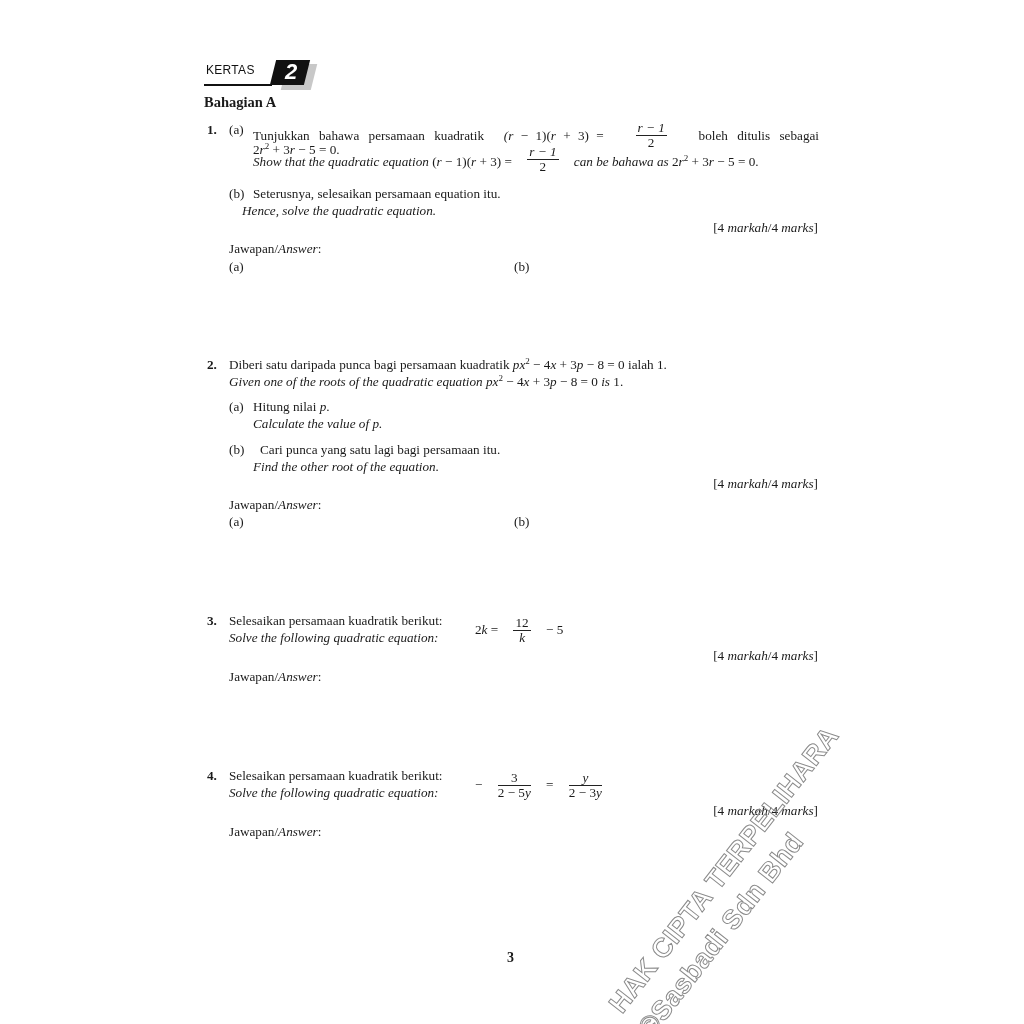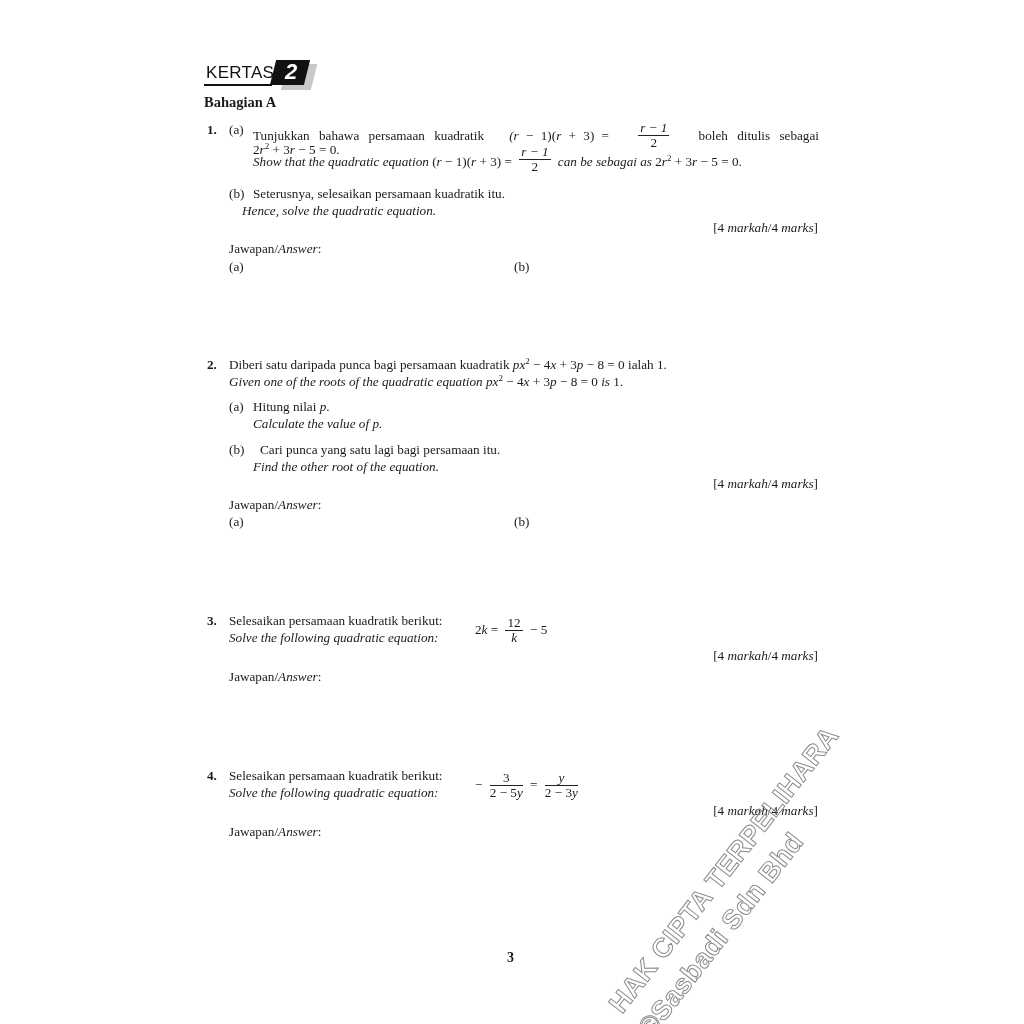--- a/index.html
+++ b/index.html
@@ -8,35 +8,35 @@
     font-family: "Liberation Serif", "DejaVu Serif", serif; color: #1a1a1a;
   }
   .page { position: absolute; left: 0; top: 0; width: 1024px; height: 1024px; }
   .abs { position: absolute; white-space: nowrap; }
   .t { font-size: 13.2px; line-height: 17px; }
   i, .it { font-style: italic; }
 
   
   .kertas { left: 204px; top: 60px; height: 28px; width: 112px; }
   .kertas-label { position: absolute; left: 2px; top: 3px; font-family: "Liberation Sans", "DejaVu Sans", sans-serif;
-    font-size: 17px; letter-spacing: 0.3px; color: #111; }
+    font-size: 12px; letter-spacing: 0.3px; color: #111; }
   .kertas-rule { position: absolute; left: 0; top: 24px; width: 68px; height: 1.5px; background: #111; }
   .kertas-shadow { position: absolute; left: 80px; top: 4px; width: 30px; height: 26px; background: #c8c8c8;
     transform: skewX(-14deg); }
   .kertas-box { position: absolute; left: 69px; top: 0; width: 34px; height: 25px; background: #111;
     transform: skewX(-14deg); }
   .kertas-num { position: absolute; left: 73px; top: -1px; width: 28px; text-align: center;
     font-family: "Liberation Sans", "DejaVu Sans", sans-serif; font-weight: bold; font-style: italic;
     font-size: 22px; color: #ffffff; }
 
   .section { left: 204px; top: 94px; font-size: 14.5px; font-weight: bold; }
 
   .qnum { font-weight: bold; }
 
-  .frac { display: inline-block; vertical-align: middle; text-align: center; margin: 0 4px; position: relative; top: -4px; }
+  .frac { display: inline-block; vertical-align: middle; text-align: center; margin: 0 12px; position: relative; top: -4px; }
   .frac .num { display: block; border-bottom: 1px solid #222; padding: 0 2px; line-height: 14px; }
   .frac .den { display: block; line-height: 14px; }
 
   sup { font-size: 9px; vertical-align: 5px; line-height: 0; }
 
   .marks { right: 206px; }
 
   .watermark {
     position: absolute; left: 560px; top: 850px; transform: rotate(-52deg); transform-origin: left top;
     font-family: "Liberation Sans", "DejaVu Sans", sans-serif; font-weight: bold; color: transparent;
@@ -73,25 +73,25 @@
       <span style="word-spacing:6px;">boleh ditulis sebagai</span>
     </div>
     <span class="abs t" style="left:253px; top:141px;">2<i>r</i><sup>2</sup> + 3<i>r</i> − 5 = 0.</span>
     <div class="abs t" style="left:253px; top:148px;">
       <i>Show that the quadratic equation</i>
       <span> (<i>r</i> − 1)(<i>r</i> + 3) = </span>
       <span class="frac" style="top:-3px;">
         <span class="num it">r − 1</span>
         <span class="den">2</span>
       </span>
-      <i>can be sebagai as</i> 2<i>r</i><sup>2</sup> + 3<i>r</i> − 5 = 0.
+      <i>can be bahawa as</i> 2<i>r</i><sup>2</sup> + 3<i>r</i> − 5 = 0.
     </div>
 
     <span class="abs t" style="left:229px; top:185px;">(b)</span>
-    <span class="abs t" style="left:253px; top:185px;">Seterusnya, selesaikan persamaan kuadratik itu.</span>
+    <span class="abs t" style="left:253px; top:185px;">Seterusnya, selesaikan persamaan equation itu.</span>
     <span class="abs t it" style="left:242px; top:202px;">Hence, solve the quadratic equation.</span>
 
     <span class="abs t marks" style="top:219px;">[4 <i>markah</i>/4 <i>marks</i>]</span>
 
     <span class="abs t" style="left:229px; top:240px;">Jawapan/<i>Answer</i>:</span>
     <span class="abs t" style="left:229px; top:258px;">(a)</span>
     <span class="abs t" style="left:514px; top:258px;">(b)</span>
   </div>
 
   <div>

